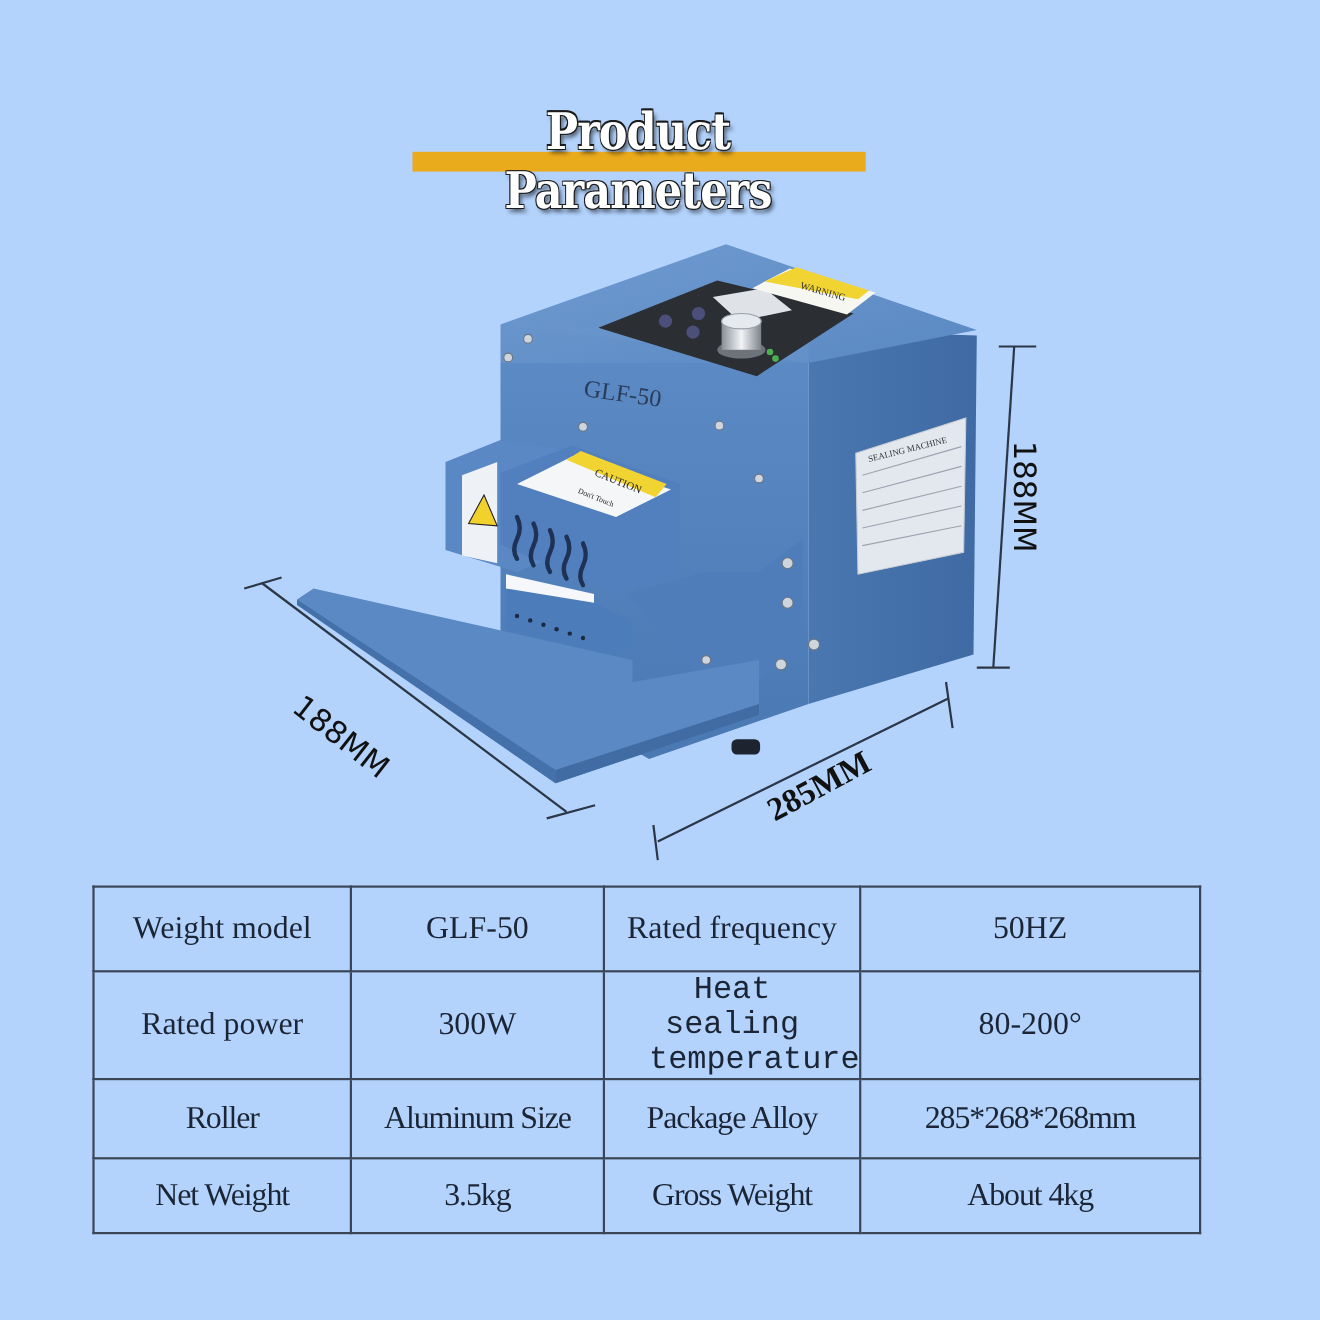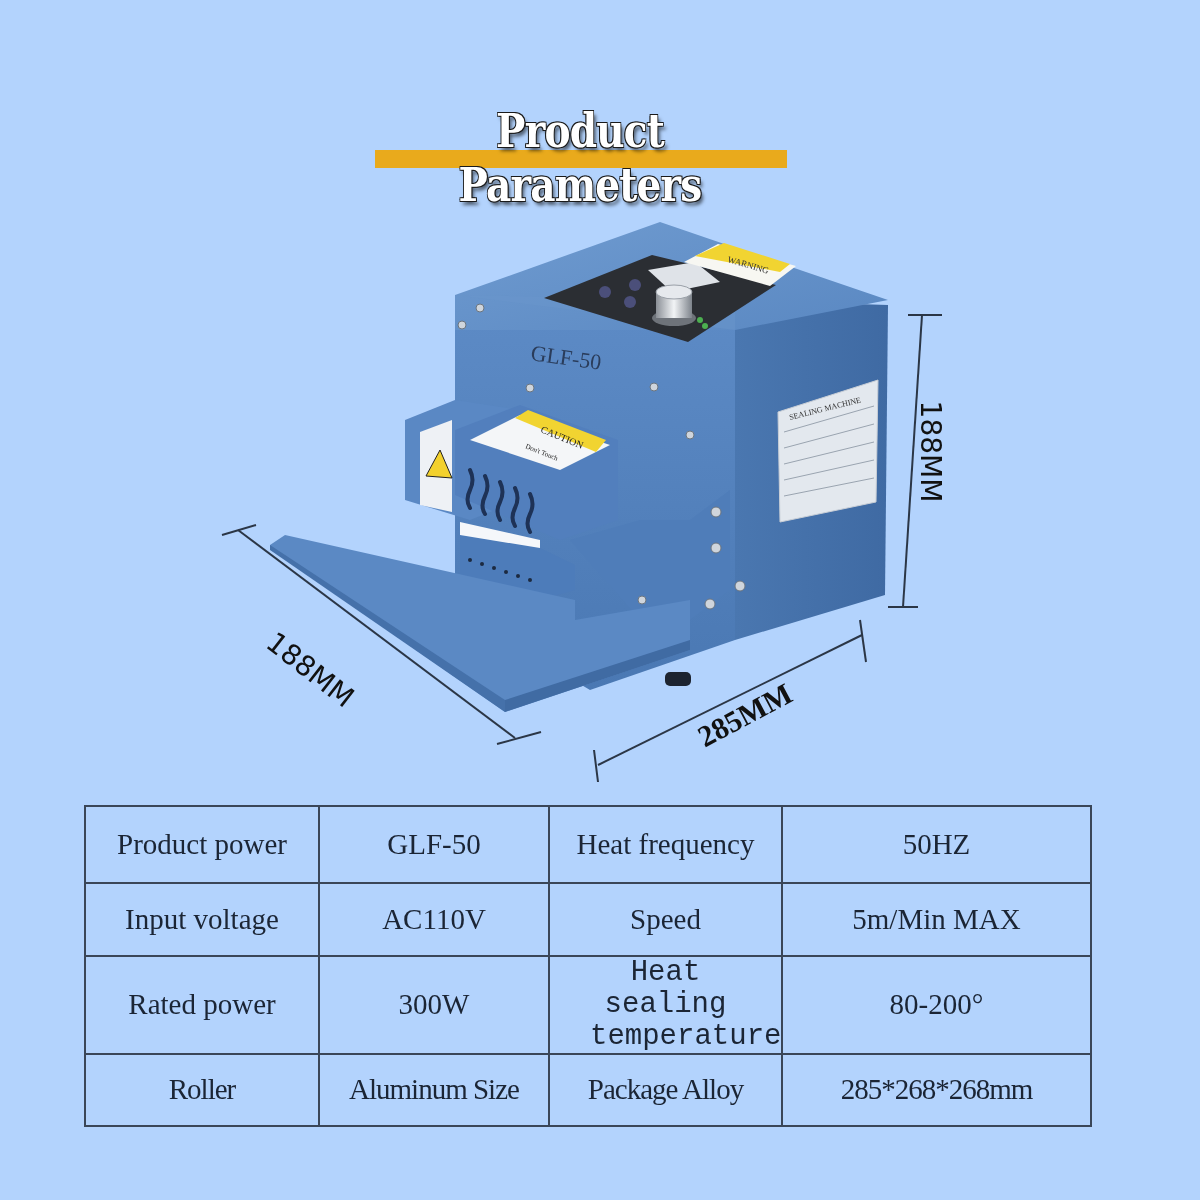--- a/index.html
+++ b/index.html
@@ -3,21 +3,21 @@
 <meta charset="utf-8">
 <style>
   html, body { margin:0; padding:0; }
   body {
     width:1200px; height:1200px; overflow:hidden;
     background:#b3d3fd;
     position:relative;
     font-family:"Liberation Serif","DejaVu Serif",serif;
     color:#1e2a3a;
   }
-  .title-wrap { position:absolute; left:360px; top:104px; width:440px; height:70px; }
+  .title-wrap { position:absolute; left:360px; top:92px; width:440px; height:70px; }
   .title-bar { position:absolute; left:15px; top:46px; width:412px; height:18px; background:#e9aa1c; }
   .title-text {
     position:absolute; left:0; top:0; width:440px; text-align:center;
     font-family:"DejaVu Serif","Liberation Serif",serif;
     font-weight:bold; font-size:46px; letter-spacing:-1px;
     color:#ffffff;
     text-shadow: -1px -1px 0 #1a1a1a, 1px -1px 0 #1a1a1a, -1px 1px 0 #1a1a1a, 1px 1px 0 #1a1a1a, 3px 4px 4px rgba(0,0,0,0.55);
     transform:scaleX(0.85); transform-origin:center;
   }
 
@@ -178,37 +178,37 @@
 
 <table class="specs">
   <colgroup>
     <col style="width:234px">
       <col style="width:230px">
       <col style="width:233px">
       <col style="width:309px">
   </colgroup>
   <tbody>
       <tr class="r1">
-    <td>Product power</td>
+    <td>Weight model</td>
     <td>GLF-50</td>
-    <td>Heat frequency</td>
+    <td>Rated frequency</td>
     <td>50HZ</td>
-  </tr>
-  <tr>
-    <td>Input voltage</td>
-    <td>AC110V</td>
-    <td>Speed</td>
-    <td>5m/Min MAX</td>
   </tr>
   <tr class="r3">
     <td>Rated power</td>
     <td>300W</td>
     <td style="padding:0 40px;font-family:Liberation Mono, monospace;">Heat sealing temperature</td>
     <td>80-200°</td>
   </tr>
   <tr class="r4">
     <td class="narrow">Roller</td>
     <td class="narrow">Aluminum Size</td>
     <td class="narrow">Package Alloy</td>
     <td class="narrow">285*268*268mm</td>
   </tr>
+  <tr class="r5">
+    <td class="narrow">Net Weight</td>
+    <td class="narrow">3.5kg</td>
+    <td class="narrow">Gross Weight</td>
+    <td class="narrow">About 4kg</td>
+  </tr>
 </tbody>
   </table>
 
 </body></html>

